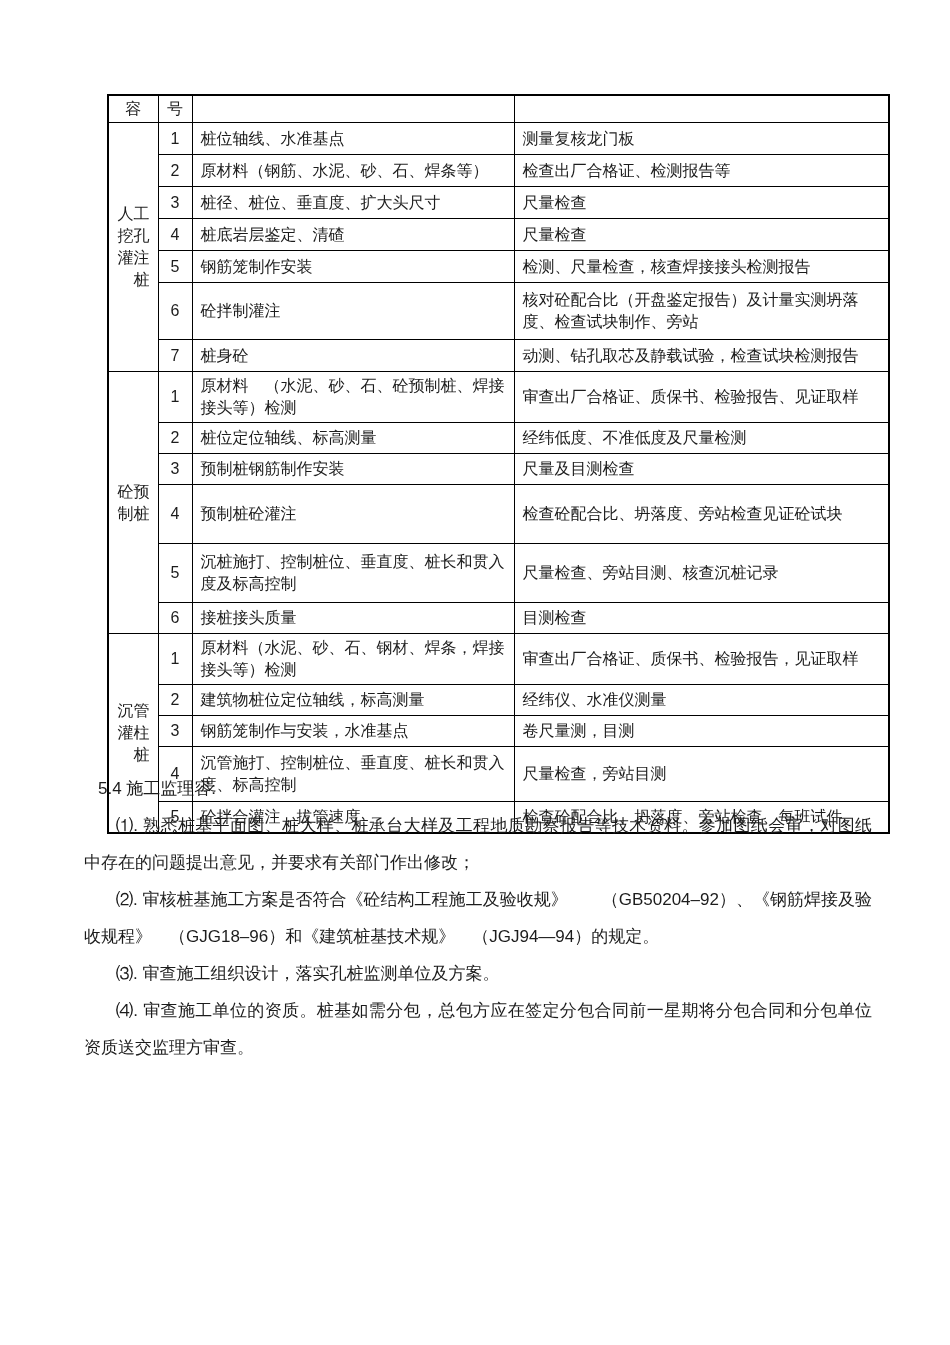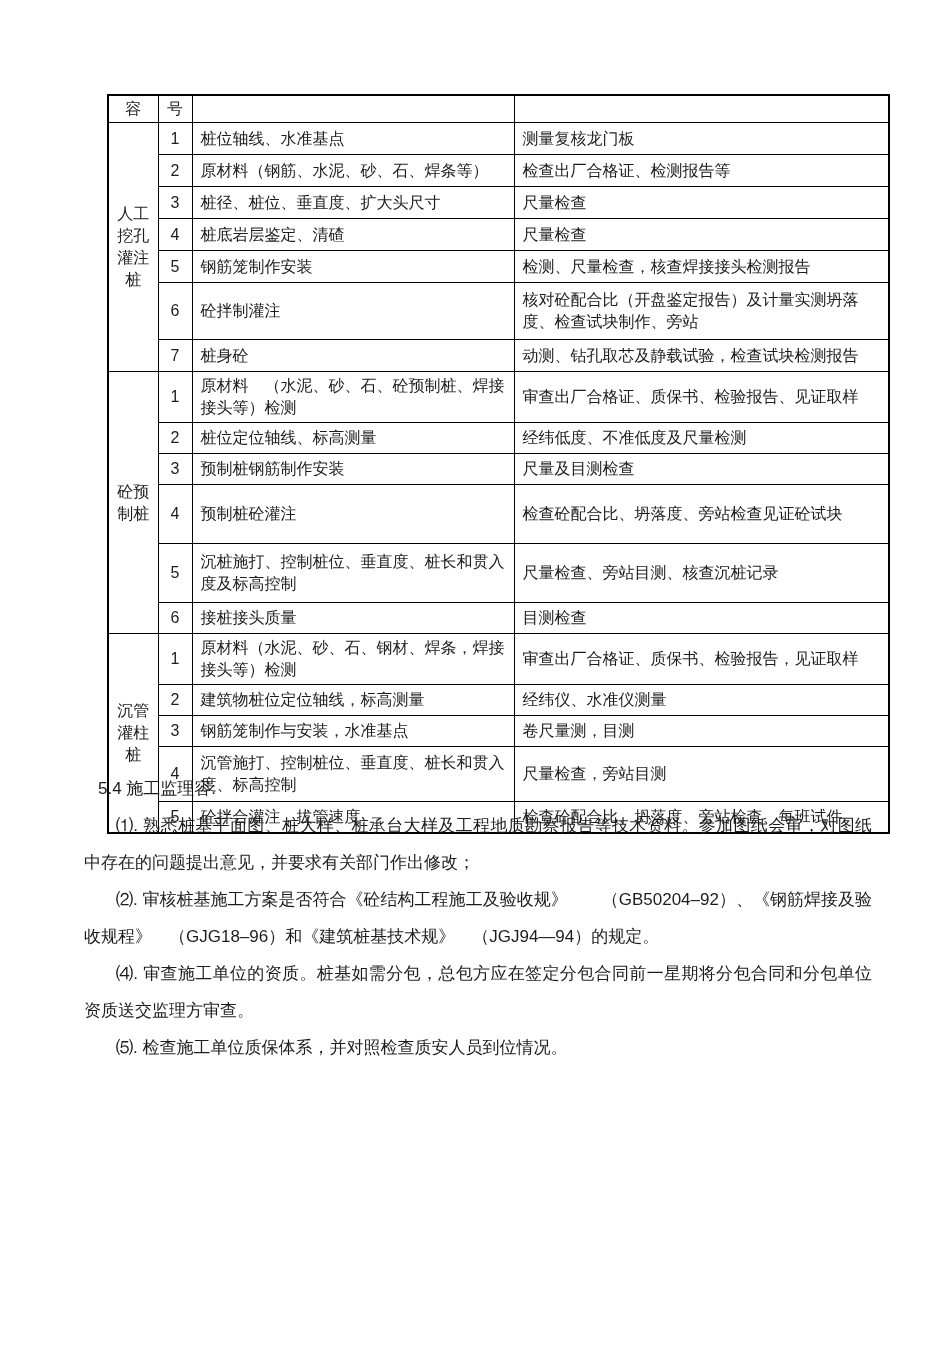--- a/index.html
+++ b/index.html
@@ -25,21 +25,21 @@
   }
   table.tbl td {
     border:1px solid #000;
     font-size:16px;
     line-height:22px;
     vertical-align:middle;
     padding:2px 8px;
     overflow:hidden;
   }
   td.cat {
-    text-align:center;
+    text-align:right;
     padding:0 15px;
     word-break:break-all;
     line-height:30px;
     font-size:16px;
   }
   td.num {
     text-align:center;
     padding:2px 2px;
     font-size:15px;
     font-family:"Liberation Sans","DejaVu Sans",sans-serif;
@@ -180,17 +180,17 @@
         <td>砼拌合灌注，拔管速度</td>
         <td>检查砼配合比、坍落度、旁站检查、每班试件</td>
       </tr>
     </tbody>
   </table>
 
   <div class="bodytext">
     <p class="hind">5.4 施工监理容:</p>
     <p class="pind">⑴. 熟悉桩基平面图、桩大样、桩承台大样及工程地质勘察报告等技术资料。参加图纸会审，对图纸中存在的问题提出意见，并要求有关部门作出修改；</p>
     <p class="pind">⑵. 审核桩基施工方案是否符合《砼结构工程施工及验收规》　　（GB50204–92）、《钢筋焊接及验收规程》　（GJG18–96）和《建筑桩基技术规》　（JGJ94—94）的规定。</p>
+    <p class="pind">⑶. 审查施工组织设计，落实孔桩监测单位及方案。</p>
     <p class="pind">⑷. 审查施工单位的资质。桩基如需分包，总包方应在签定分包合同前一星期将分包合同和分包单位资质送交监理方审查。</p>
-    <p class="pind">⑸. 检查施工单位质保体系，并对照检查质安人员到位情况。</p>
   </div>
 
 </div>
 
 </body></html>

